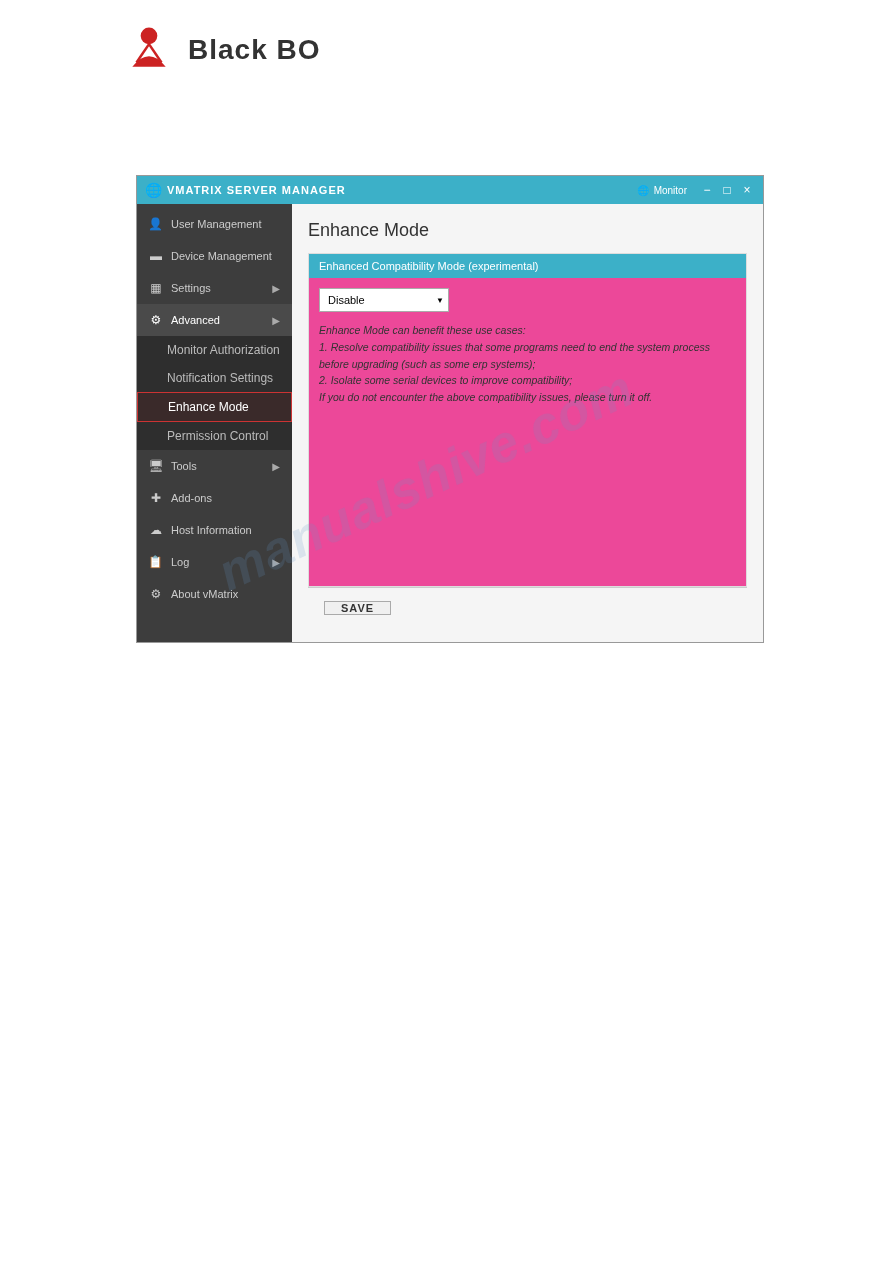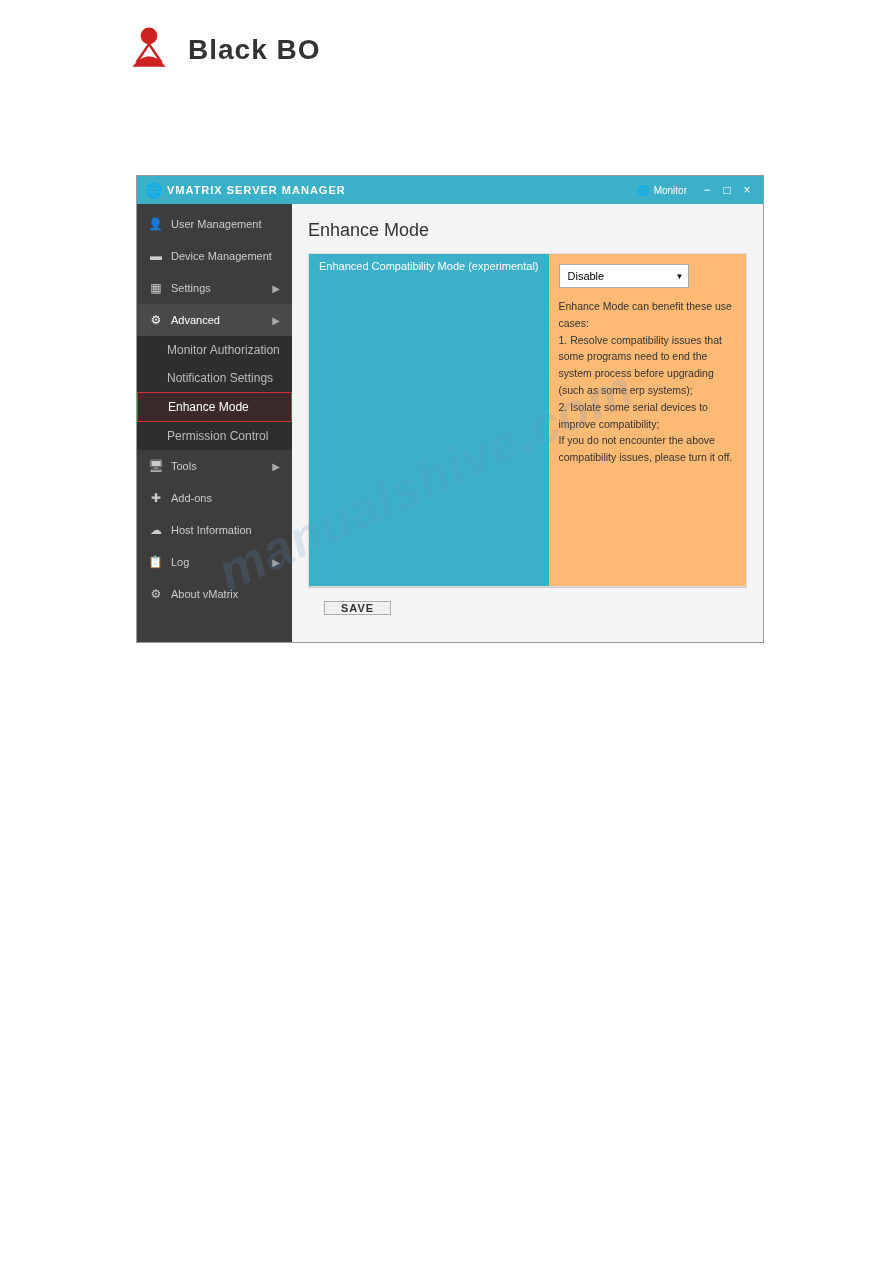--- a/index.html
+++ b/index.html
@@ -164,24 +164,24 @@
     .page-title {
       font-size: 18px;
       color: #333;
       font-weight: normal;
       margin-bottom: 12px;
     }
 
     
     .content-panel {
       flex: 1;
-      background: #fdba74;
+      background: #ec4899;
       border: 1px solid #ddd;
       display: flex;
-      flex-direction: row;
+      flex-direction: column;
     }
     .panel-header {
       background: #3cb0c8;
       color: white;
       font-size: 11px;
       padding: 6px 10px;
     }
     .panel-body {
       padding: 10px;
       flex: 1;
@@ -226,20 +226,21 @@
       transform: translateY(-50%);
       font-size: 8px;
       pointer-events: none;
     }
 
     
     .description-text {
       font-size: 10.5px;
       color: #333;
       line-height: 1.6;
+      font-style: italic;
     }
 
     
     .save-area {
       border-top: 1px solid #ccc;
       padding: 10px 16px;
       background: #f5f5f5;
     }
     .save-btn {
       background: #f0f0f0;

